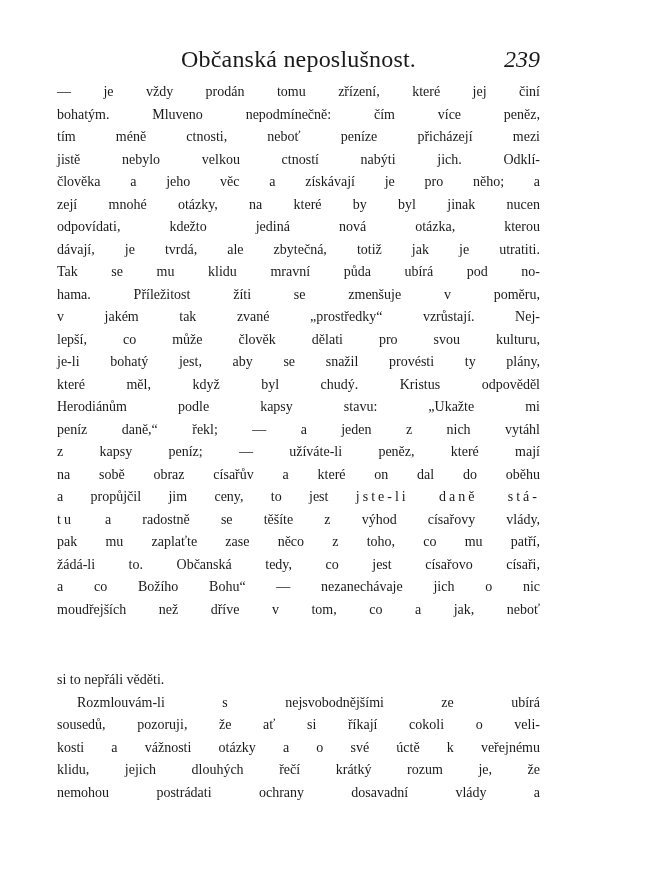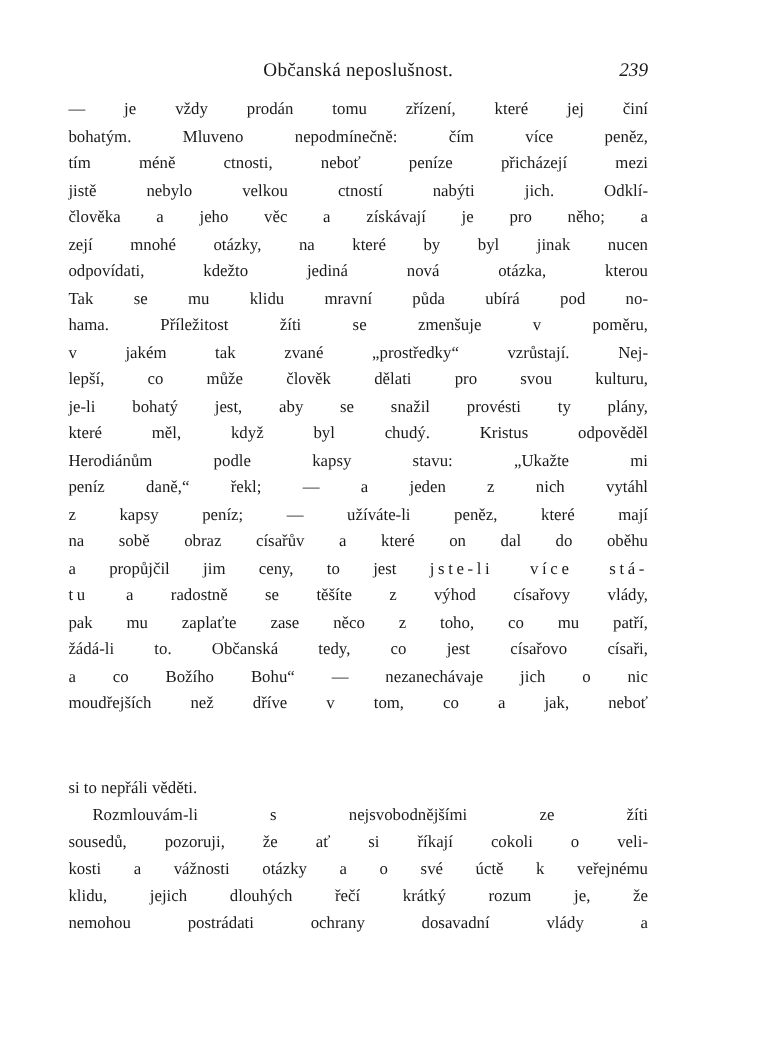--- a/index.html
+++ b/index.html
@@ -20,21 +20,21 @@
       left: 0; top: 0;
       width: 649px;
       height: 869px;
     }
     .running-head {
       position: absolute;
       top: 47px;
       left: 57px;
       width: 483px;
       height: 24px;
-      font-size: 16px;
+      font-size: 24px;
       line-height: 24px;
     }
     .running-title {
       position: absolute;
       left: 0;
       right: 0;
       text-align: center;
       letter-spacing: 0.2px;
     }
     .page-number {
@@ -81,37 +81,38 @@
   </div>
 
   <div class="body-text">
     <span class="line">— je vždy prodán tomu zřízení, které jej činí</span>
     <span class="line">bohatým. Mluveno nepodmínečně: čím více peněz,</span>
     <span class="line">tím méně ctnosti, neboť peníze přicházejí mezi</span>
     <span class="line">jistě nebylo velkou ctností nabýti jich. Odklí-</span>
     <span class="line">člověka a jeho věc a získávají je pro něho; a</span>
     <span class="line">zejí mnohé otázky, na které by byl jinak nucen</span>
     <span class="line">odpovídati, kdežto jediná nová otázka, kterou</span>
+    <span class="line">dávají, je tvrdá, ale zbytečná, totiž jak je utratiti.</span>
     <span class="line">Tak se mu klidu mravní půda ubírá pod no-</span>
     <span class="line">hama. Příležitost žíti se zmenšuje v poměru,</span>
     <span class="line">v jakém tak zvané „prostředky“ vzrůstají. Nej-</span>
     <span class="line">lepší, co může člověk dělati pro svou kulturu,</span>
     <span class="line">je-li bohatý jest, aby se snažil provésti ty plány,</span>
     <span class="line">které měl, když byl chudý. Kristus odpověděl</span>
     <span class="line">Herodiánům podle kapsy stavu: „Ukažte mi</span>
     <span class="line">peníz daně,“ řekl; — a jeden z nich vytáhl</span>
     <span class="line">z kapsy peníz; — užíváte-li peněz, které mají</span>
     <span class="line">na sobě obraz císařův a které on dal do oběhu</span>
-    <span class="line"><span>a propůjčil jim ceny, to jest </span><span class="spaced">jste-li více stá-</span></span>
+    <span class="line"><span>a propůjčil jim ceny, to jest </span><span class="spaced">jste-li daně stá-</span></span>
     <span class="line"><span class="spaced">tu</span><span> a radostně se těšíte z výhod císařovy vlády,</span></span>
     <span class="line">pak mu zaplaťte zase něco z toho, co mu patří,</span>
     <span class="line">žádá-li to. Občanská tedy, co jest císařovo císaři,</span>
     <span class="line">a co Božího Bohu“ — nezanechávaje jich o nic</span>
     <span class="line">moudřejších než dříve v tom, co a jak, neboť</span>
     <span class="line last">si to nepřáli věděti.</span>
-    <span class="line indent">Rozmlouvám-li s nejsvobodnějšími ze žíti</span>
+    <span class="line indent">Rozmlouvám-li s nejsvobodnějšími ze ubírá</span>
     <span class="line">sousedů, pozoruji, že ať si říkají cokoli o veli-</span>
     <span class="line">kosti a vážnosti otázky a o své úctě k veřejnému</span>
     <span class="line">klidu, jejich dlouhých řečí krátký rozum je, že</span>
     <span class="line">nemohou postrádati ochrany dosavadní vlády a</span>
   </div>
 
 </div>
 
 </body></html>

